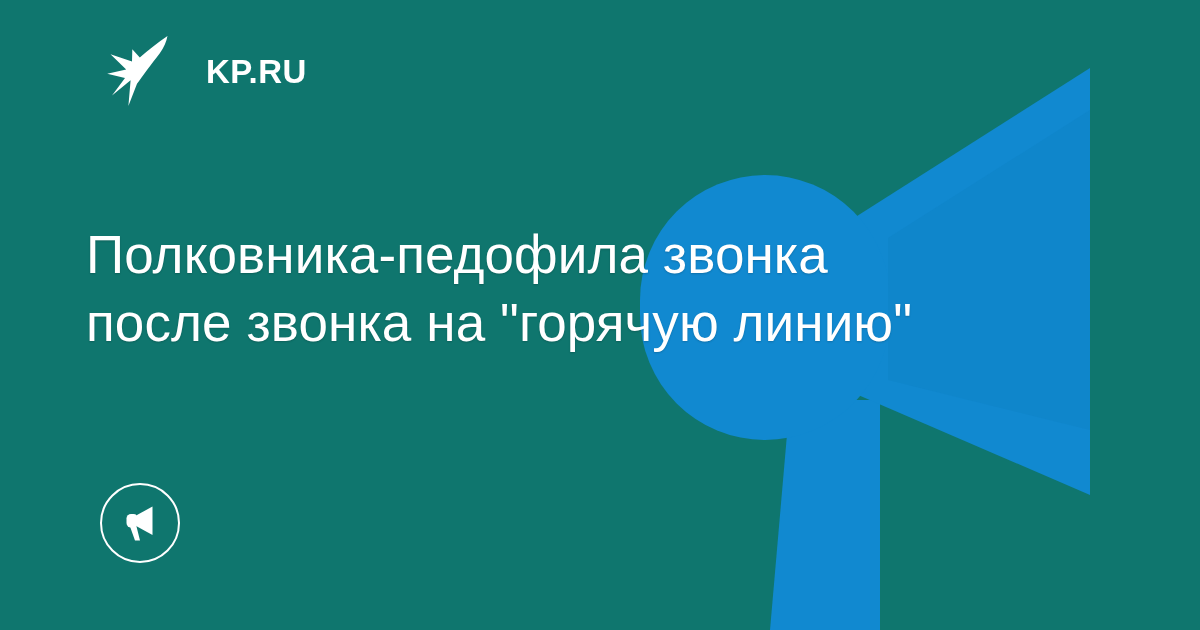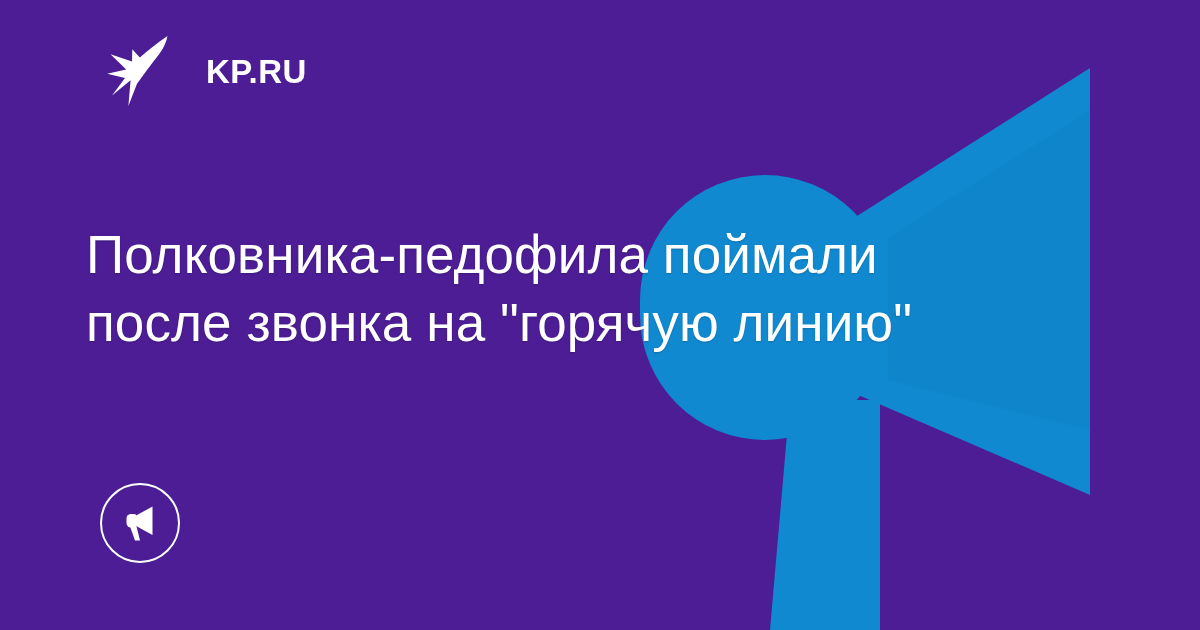--- a/index.html
+++ b/index.html
@@ -7,21 +7,21 @@
     margin: 0;
     padding: 0;
     background: #ffffff;
   }
 
   .card {
     position: relative;
     width: 1200px;
     height: 630px;
     overflow: hidden;
-    background: #4c1d95;
+    background: #0f766e;
     font-family: "Liberation Sans", "DejaVu Sans", sans-serif;
     -webkit-font-smoothing: antialiased;
   }
 
   
   .watermark {
     position: absolute;
     inset: 0;
     width: 1200px;
     height: 630px;
@@ -127,21 +127,21 @@
                L 24.4 72.0
                L 33.0 49.8
                C 38.5 42.0 47.5 30.0 56.0 19.0
                C 60.0 13.6 62.4 7.5 63.5 2.0
                Z"></path>
     </svg>
     <span class="brand-name">KP.RU</span>
   </div>
 
   <h1 class="headline">
-    <span class="headline-line">Полковника-педофила поймали</span>
+    <span class="headline-line">Полковника-педофила звонка</span>
     <span class="headline-line">после звонка на "горячую линию"</span>
   </h1>
 
   <div class="badge">
     <svg class="badge-icon" viewBox="0 0 42 42" aria-hidden="true">
       <path fill="#ffffff" d="M 33.5 4.5
                L 33.5 33.0
                L 18.0 24.5
                L 18.0 13.0
                Z"></path>

